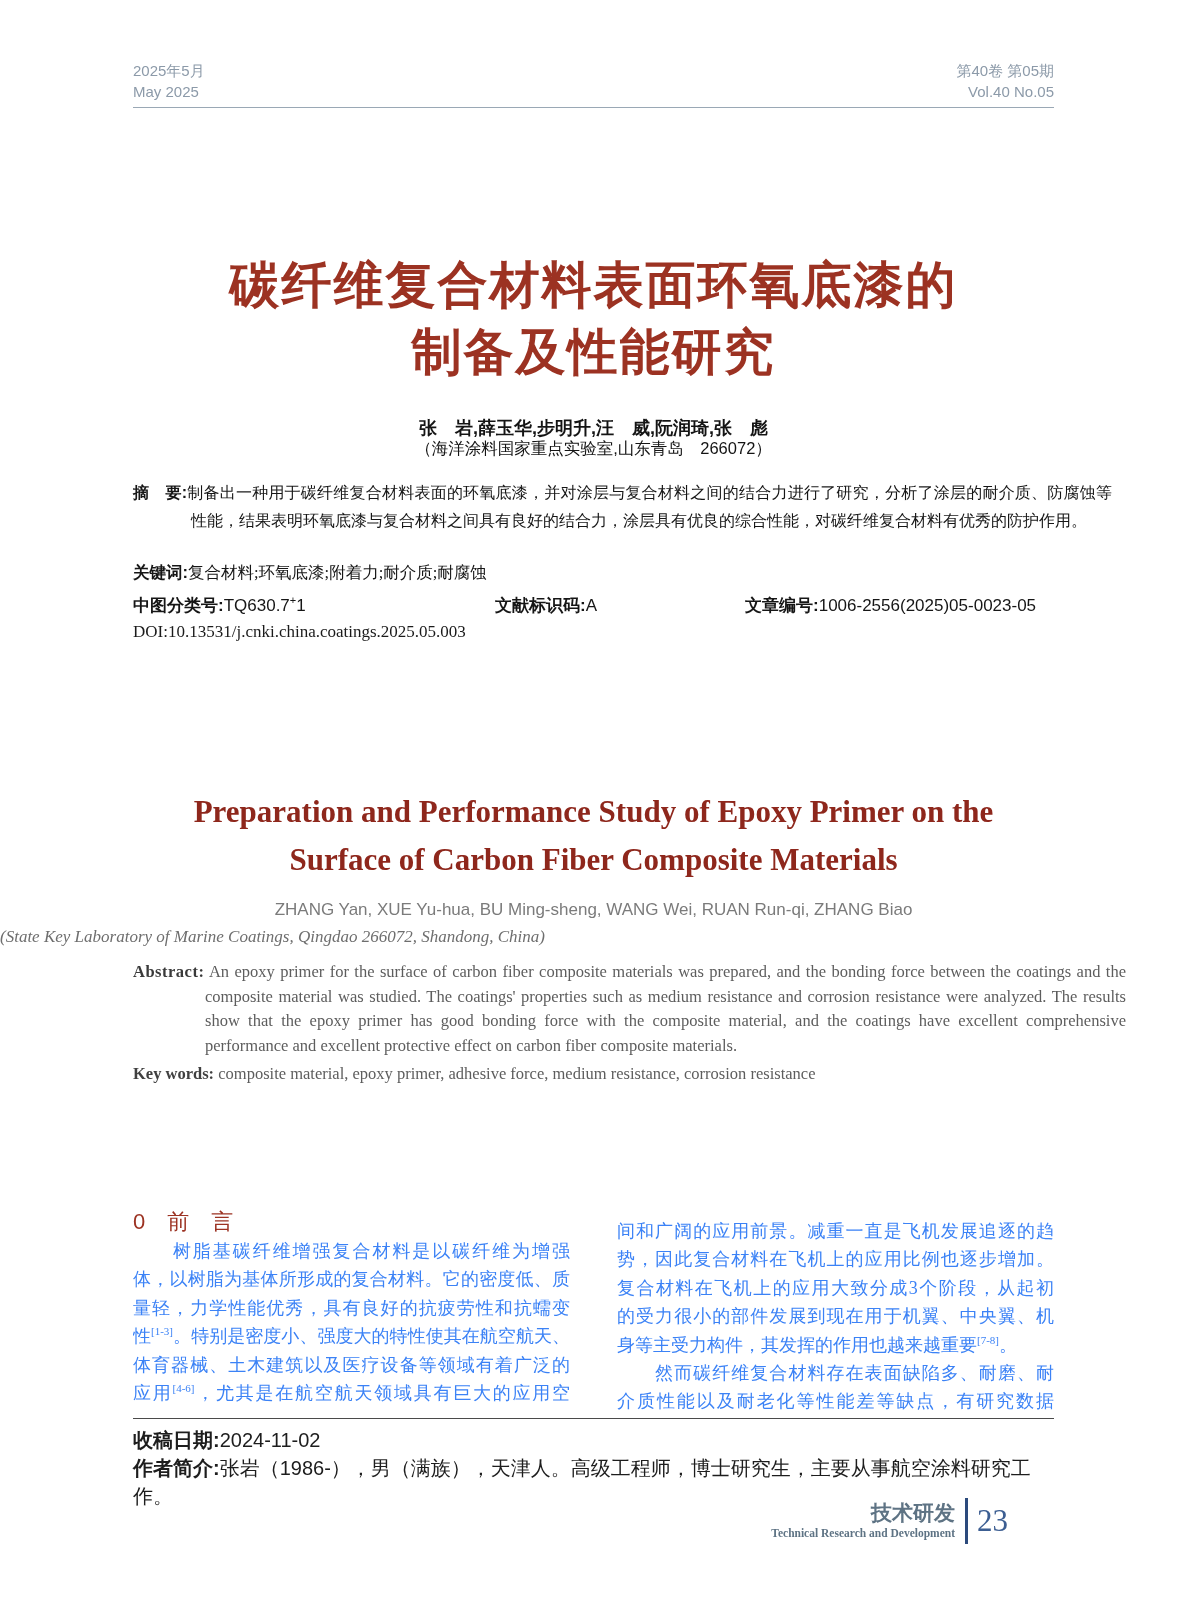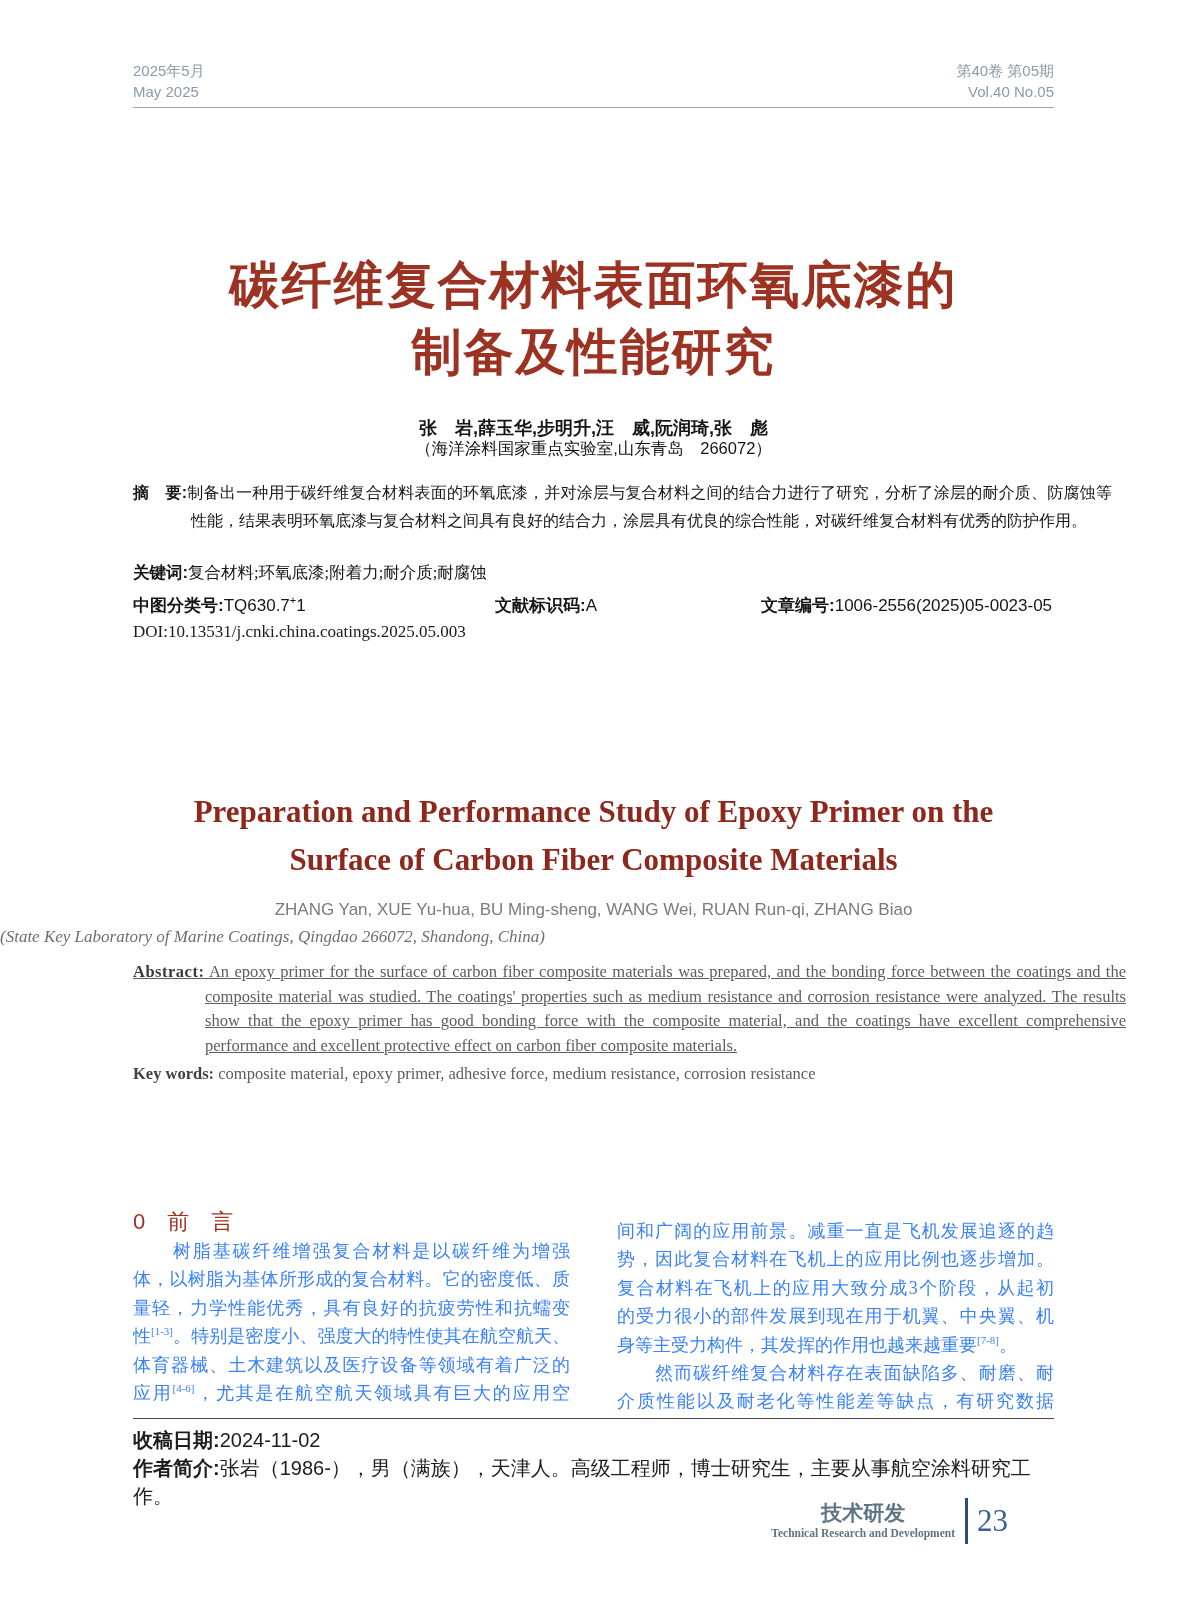--- a/index.html
+++ b/index.html
@@ -44,21 +44,21 @@
     position:absolute;left:133px;top:562px;width:921px;
     font-family:"Liberation Serif",serif;color:#161616;font-size:16.5px;
   }
   .keywords-cn .lbl{font-family:"Liberation Sans",sans-serif;font-weight:bold;}
   
   .meta-row{position:absolute;left:133px;top:594px;width:921px;height:24px;font-size:17px;color:#161616;}
   .meta-row .item{position:absolute;top:0;white-space:nowrap;}
   .meta-row .lbl{font-weight:bold;}
   .m-clc{left:0;}
   .m-code{left:362px;}
-  .m-artid{left:628px;}
+  .m-artid{left:612px;}
   .meta-row sup{font-size:11px;}
   .doi-line{
     position:absolute;left:133px;top:622px;width:921px;
     font-family:"Liberation Serif",serif;font-size:17px;color:#1b1b1b;
   }
   
   .title-en{
     position:absolute;left:0;top:788px;width:1187px;text-align:center;
     font-family:"Liberation Serif",serif;font-weight:bold;
     color:#8E271C;font-size:31px;line-height:48px;
@@ -69,21 +69,21 @@
   }
   .affil-en{
     position:absolute;left:0;top:927px;width:1187px;
     font-family:"Liberation Serif",serif;font-style:italic;color:#6e6e6e;font-size:17px;
   }
   
   .abstract-en{
     position:absolute;left:133px;top:960px;width:921px;
     font-family:"Liberation Serif",serif;color:#5d5d5d;
     font-size:16.5px;line-height:24.6px;
-    padding-left:72px;text-indent:-72px;text-align:justify;text-decoration:underline;
+    padding-left:72px;text-indent:-72px;text-align:justify;
   }
   .abstract-en .lbl{font-weight:bold;color:#3a3a3a;letter-spacing:0.5px;}
   .keywords-en{
     position:absolute;left:133px;top:1064px;width:921px;
     font-family:"Liberation Serif",serif;color:#5d5d5d;font-size:16.5px;
   }
   .keywords-en .lbl{font-weight:bold;color:#404040;}
   
   .bodycols{position:absolute;left:133px;top:1207px;width:921px;}
   .colL{position:absolute;left:0;top:0;width:437px;}
@@ -102,21 +102,21 @@
   
   .foot-rule{position:absolute;left:133px;top:1418px;width:921px;height:1px;background:#4a4a4a;}
   .footnote{position:absolute;left:133px;top:1426px;width:921px;color:#1d1d1d;font-size:20px;line-height:28px;}
   .footnote .lbl{font-weight:bold;font-weight:600;}
   
   .pfooter{
     position:absolute;right:133px;top:1498px;
     display:flex;align-items:center;
   }
   .pf-labels{text-align:right;color:#5E7384;}
-  .pf-cn{font-size:21px;font-weight:bold;line-height:24px;text-align:center;}
+  .pf-cn{font-size:21px;font-weight:bold;line-height:24px;}
   .pf-en{font-family:"Liberation Serif",serif;font-weight:bold;font-size:11.5px;line-height:16px;}
   .pf-bar{width:3px;height:46px;background:#2C4A7C;margin:0 9px 0 10px;}
   .pf-num{font-family:"Liberation Serif",serif;color:#3C5E92;font-size:31px;}
 </style>
 </head>
 <body>
 
 <div class="page">
 
   <div class="jheader">

